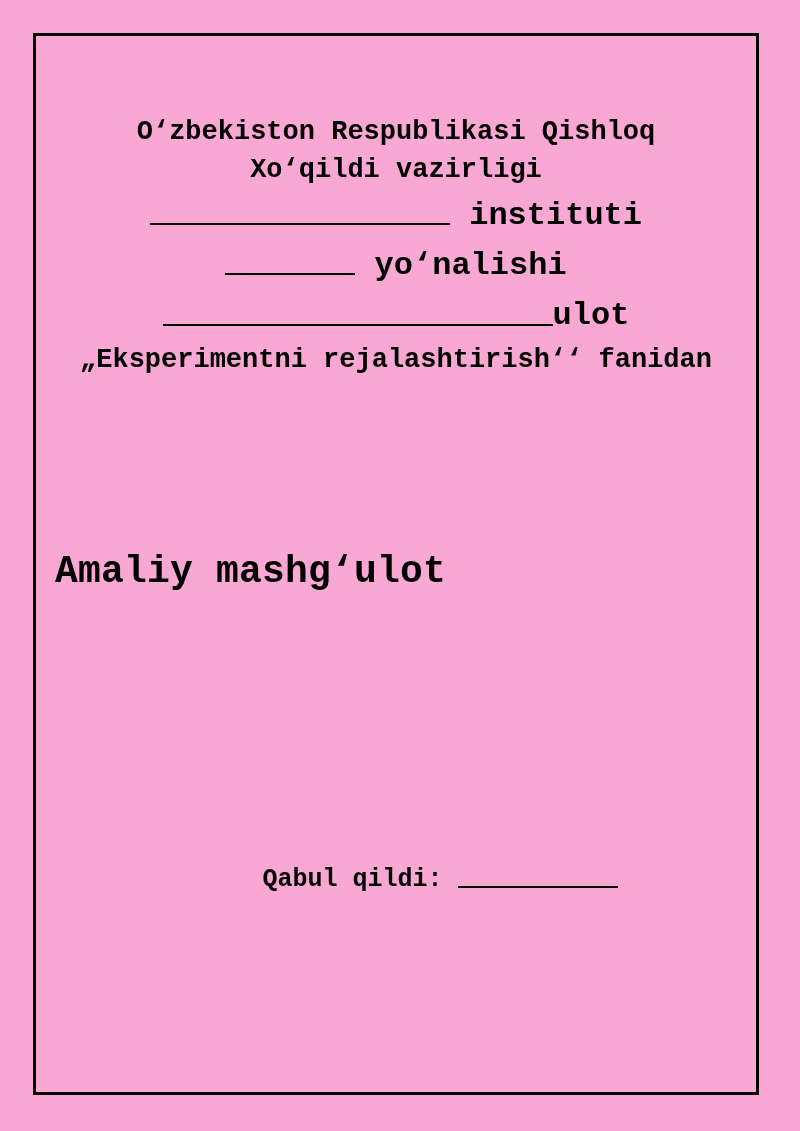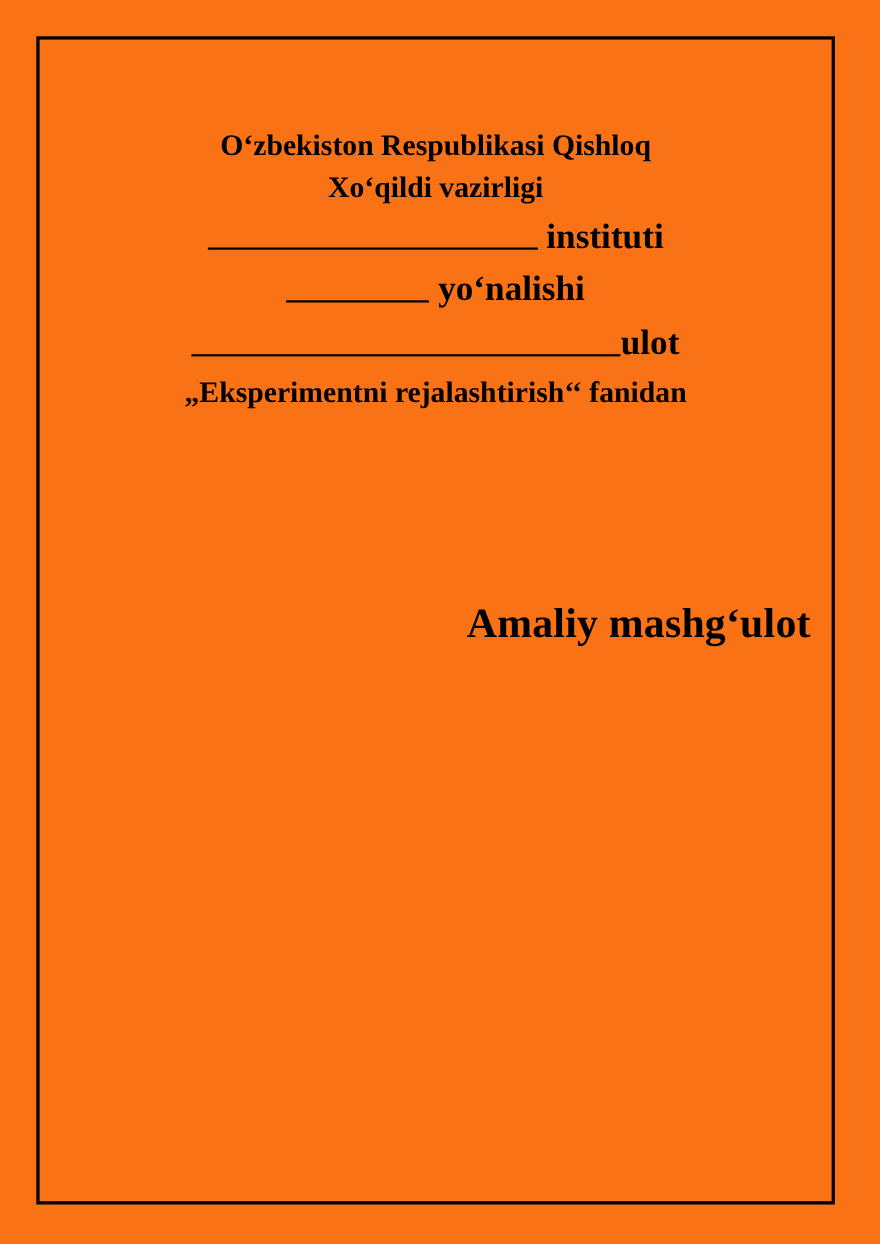--- a/index.html
+++ b/index.html
@@ -11,21 +11,22 @@
     width: 800px;
     height: 1131px;
     font-family: "Liberation Serif", serif;
     color: #000000;
     overflow: hidden;
   }
   .page {
     position: relative;
     width: 800px;
     height: 1131px;
-    background: #f97316;
+    background: #f9a8d4;
+    font-family: Liberation Mono, monospace;
   }
   
   .page-border {
     position: absolute;
     left: 33px;
     top: 33px;
     width: 726px;
     height: 1062px;
     border: 3px solid #000000;
     box-sizing: border-box;
@@ -72,21 +73,21 @@
   .rule-4 { width: 160px; }
   .subject-line {
     text-align: center;
     font-weight: bold;
     font-size: 27px;
     line-height: 1.4;
     margin-top: 2px;
   }
   .main-title {
     margin-top: 170px;
-    text-align: right;
+    text-align: left;
     font-weight: bold;
     font-size: 38px;
     letter-spacing: 0.2px;
   }
   .footer-block {
     position: absolute;
     left: 22px;
     right: 22px;
     top: 860px;
     text-align: center;
@@ -123,13 +124,19 @@
         <span class="rule rule-3"></span><span>ulot</span>
       </span>
     </div>
 
     <div class="subject-line">„Eksperimentni rejalashtirish‘‘ fanidan</div>
 
     <div class="main-title">Amaliy mashg‘ulot</div>
 
   </div>
 
+  <div class="footer-block">
+    <span class="accept-row">
+      <span>Qabul qildi:</span>
+      <span class="rule rule-4"></span>
+    </span>
+  </div>
 </div>
 
 </body></html>

